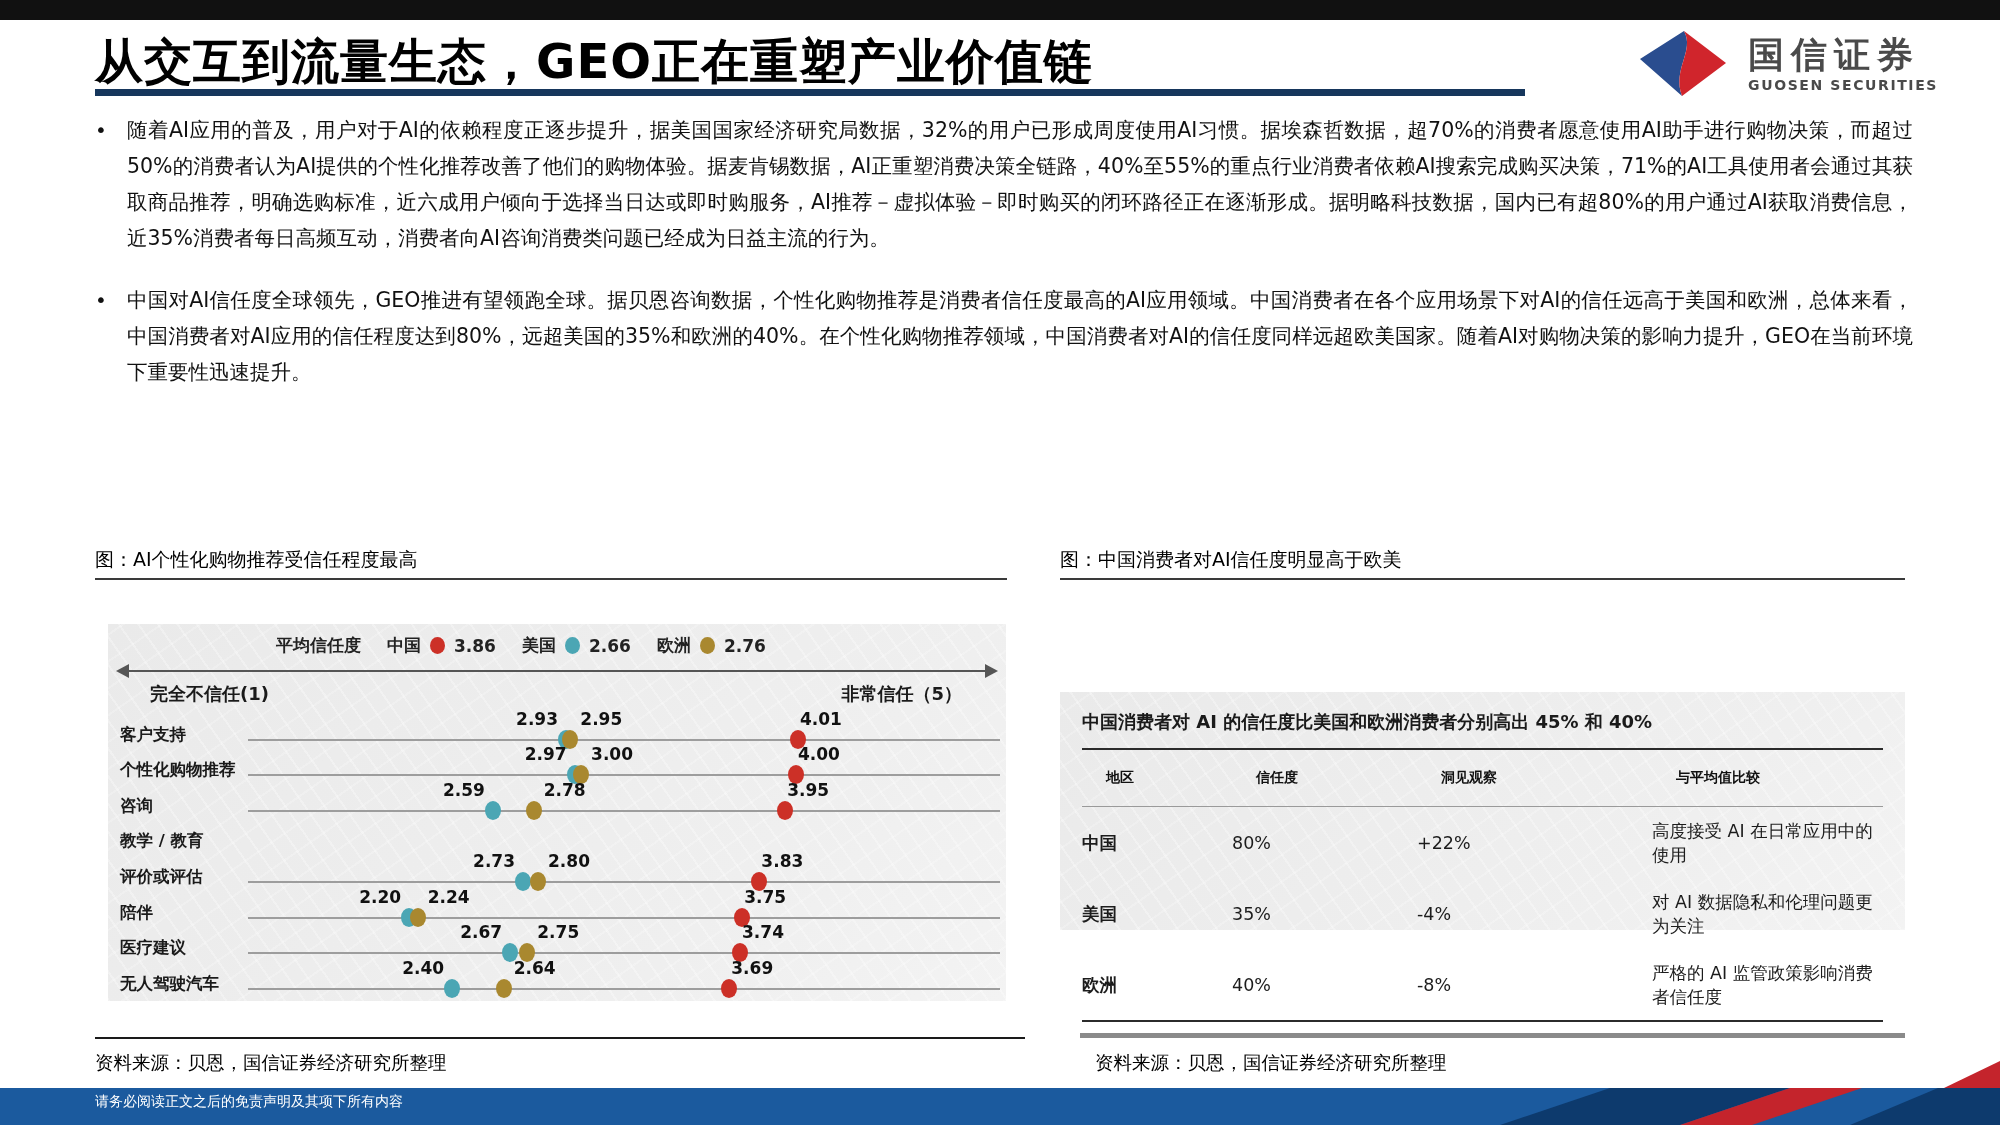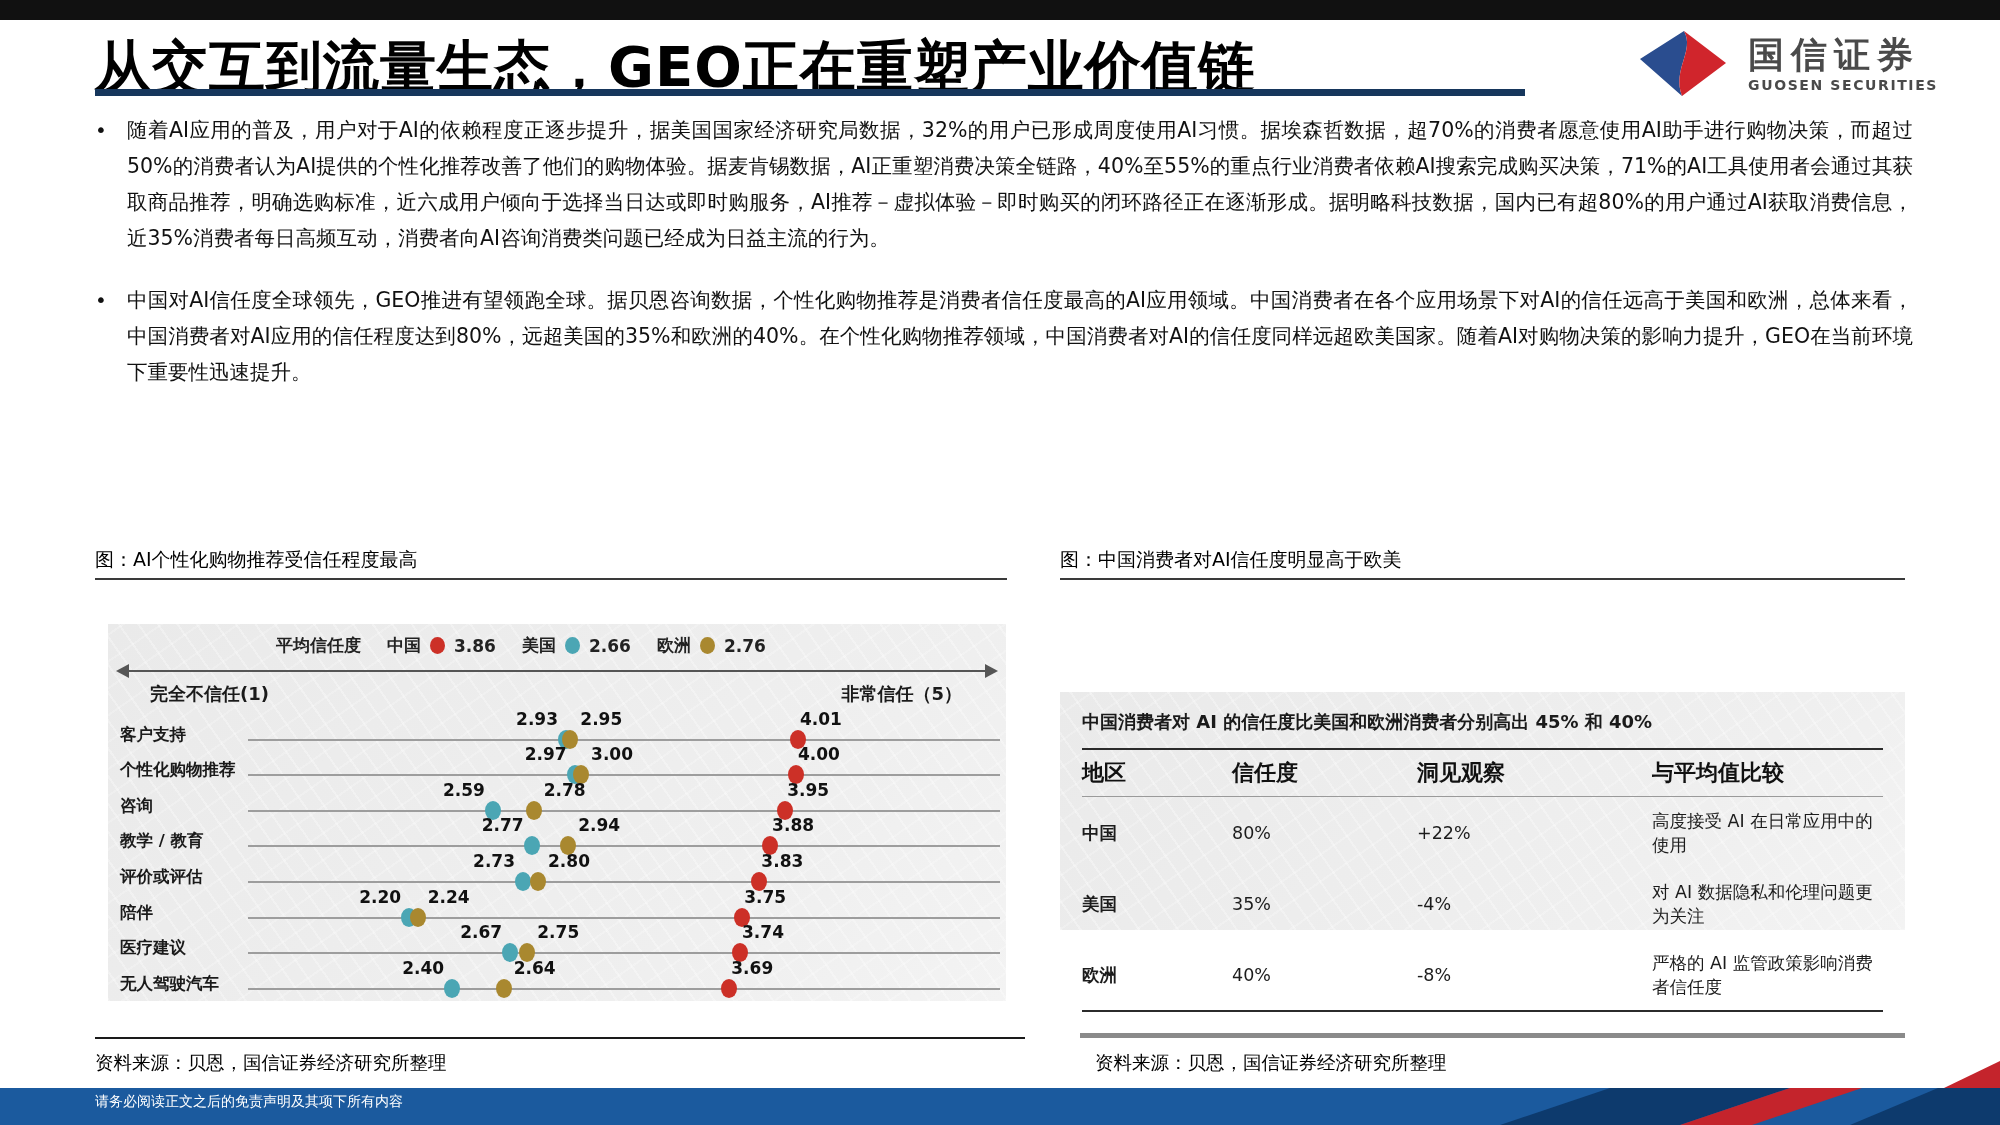--- a/index.html
+++ b/index.html
@@ -1,20 +1,20 @@
 <!DOCTYPE html>
 <html><head>
 <meta charset="utf-8">
 <style>
   html,body{margin:0;padding:0;background:#9b9b9b;}
   *{box-sizing:border-box;}
   .slide{position:relative;width:2000px;height:1125px;background:#ffffff;overflow:hidden;
          font-family:"DejaVu Sans","Liberation Sans",sans-serif;color:#111;}
   .topbar{position:absolute;left:0;top:0;width:2000px;height:20px;background:#111111;}
-  .title{position:absolute;left:95px;top:30px;font-size:56px;font-weight:900;letter-spacing:1px;color:#000;}
+  .title{position:absolute;left:95px;top:30px;font-size:48px;font-weight:900;letter-spacing:1px;color:#000;}
   .title-underline{position:absolute;left:95px;top:89px;width:1430px;height:7px;background:#16365c;}
   
   .logo{position:absolute;right:62px;top:28px;display:flex;align-items:center;gap:14px;}
   .logo-text{display:flex;flex-direction:column;line-height:1.05;}
   .logo-cn{font-size:36px;font-weight:700;color:#4a4a4a;letter-spacing:7px;}
   .logo-en{font-size:14px;font-weight:700;color:#4a4a4a;letter-spacing:1.6px;margin-top:4px;}
   
   .bullets{position:absolute;left:95px;top:112px;width:1818px;}
   .bullet{display:flex;margin-bottom:26px;}
   .bullet .dot-char{width:32px;flex:0 0 32px;font-size:20px;line-height:36px;}
@@ -49,21 +49,21 @@
   .dp-dotwrap{position:absolute;bottom:3px;width:0;height:0;}
   .dp-dot{position:absolute;left:-8px;bottom:0;width:16px;height:19px;border-radius:50%;}
   .dp-val{position:absolute;bottom:20px;font-size:17px;font-weight:700;color:#111;white-space:nowrap;}
   .dp-val.vleft{right:8px;} .dp-val.vright{left:10px;} .dp-val.vred{left:2px;}
   
   .trustpanel{position:absolute;left:1060px;top:692px;width:845px;height:238px;padding:16px 22px 0 22px;}
   .tp-title{font-size:18px;font-weight:700;color:#1a1a1a;margin:2px 0 14px 0;}
   .tp-hr-strong{height:2px;background:#2b2b2b;}
   .tp-hr-light{height:1px;background:#9a9a9a;}
   .tp-grid{display:grid;grid-template-columns:150px 185px 235px 1fr;align-items:center;}
-  .tp-head{font-size:22px;font-weight:700;padding:8px 0;}
+  .tp-head{font-size:14px;font-weight:700;padding:19px 0;margin-left:24px;}
   .tp-cell{font-size:17.5px;padding:11.5px 0;color:#1c1c1c;}
   .tp-cell.first{font-weight:700;}
   
   .src-rule-left{position:absolute;left:95px;top:1037px;width:930px;height:2px;background:#1a1a1a;}
   .src-rule-right{position:absolute;left:1080px;top:1033px;width:825px;height:5px;background:#8a8a8a;}
   .source{position:absolute;top:1050px;font-size:18.5px;color:#000;}
   .src-left{left:95px;} .src-right{left:1095px;}
   
   .footbar{position:absolute;left:0;top:1088px;width:2000px;height:37px;background:#1b5a9e;}
   .foot-text{position:absolute;left:95px;top:1093px;font-size:14px;color:#ffffff;z-index:3;}
@@ -180,35 +180,20 @@
               <span class="dp-val vright">2.78</span>
             </div>
             <div class="dp-dotwrap" style="left: 71.43%;">
               <span class="dp-dot" style="background: rgb(204, 48, 39);"></span>
               <span class="dp-val vred">3.95</span>
             </div>
           </div>
         </div>
         <div class="dp-row">
           <div class="dp-cat">教学 / 教育</div>
-          <div class="dp-track">
-            <div class="dp-line"></div>
-            <div class="dp-dotwrap" style="left: 37.71%;">
-              <span class="dp-dot" style="background: rgb(75, 166, 180);"></span>
-              <span class="dp-val vleft">2.77</span>
-            </div>
-            <div class="dp-dotwrap" style="left: 42.57%;">
-              <span class="dp-dot" style="background: rgb(169, 136, 47);"></span>
-              <span class="dp-val vright">2.94</span>
-            </div>
-            <div class="dp-dotwrap" style="left: 69.43%;">
-              <span class="dp-dot" style="background: rgb(204, 48, 39);"></span>
-              <span class="dp-val vred">3.88</span>
-            </div>
-          </div>
         </div>
         <div class="dp-row">
           <div class="dp-cat">评价或评估</div>
           <div class="dp-track">
             <div class="dp-line"></div>
             <div class="dp-dotwrap" style="left: 36.57%;">
               <span class="dp-dot" style="background: rgb(75, 166, 180);"></span>
               <span class="dp-val vleft">2.73</span>
             </div>
             <div class="dp-dotwrap" style="left: 38.57%;">

